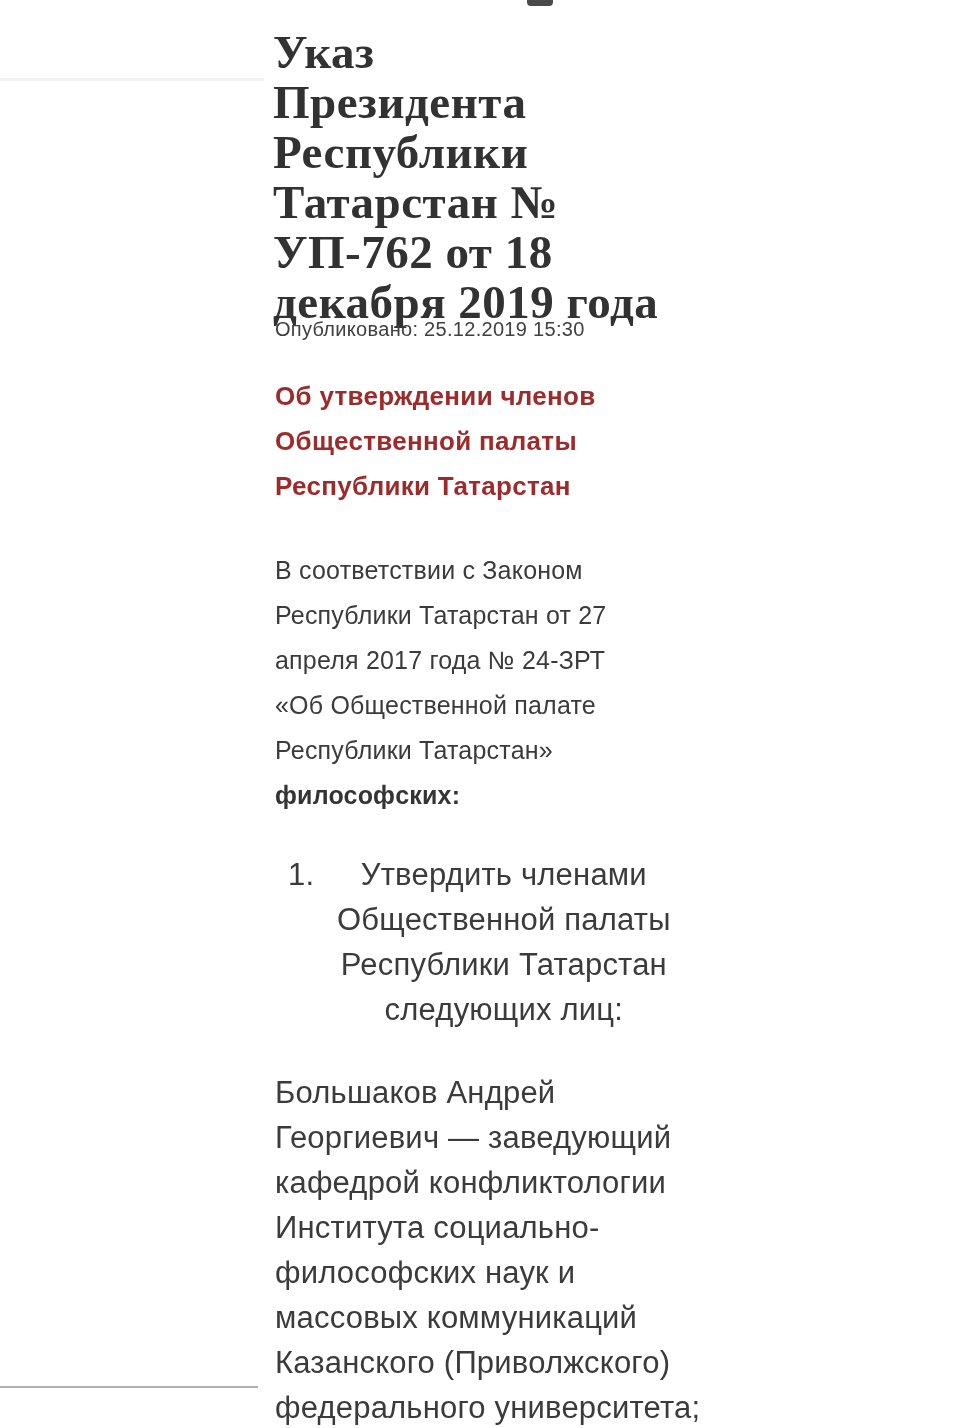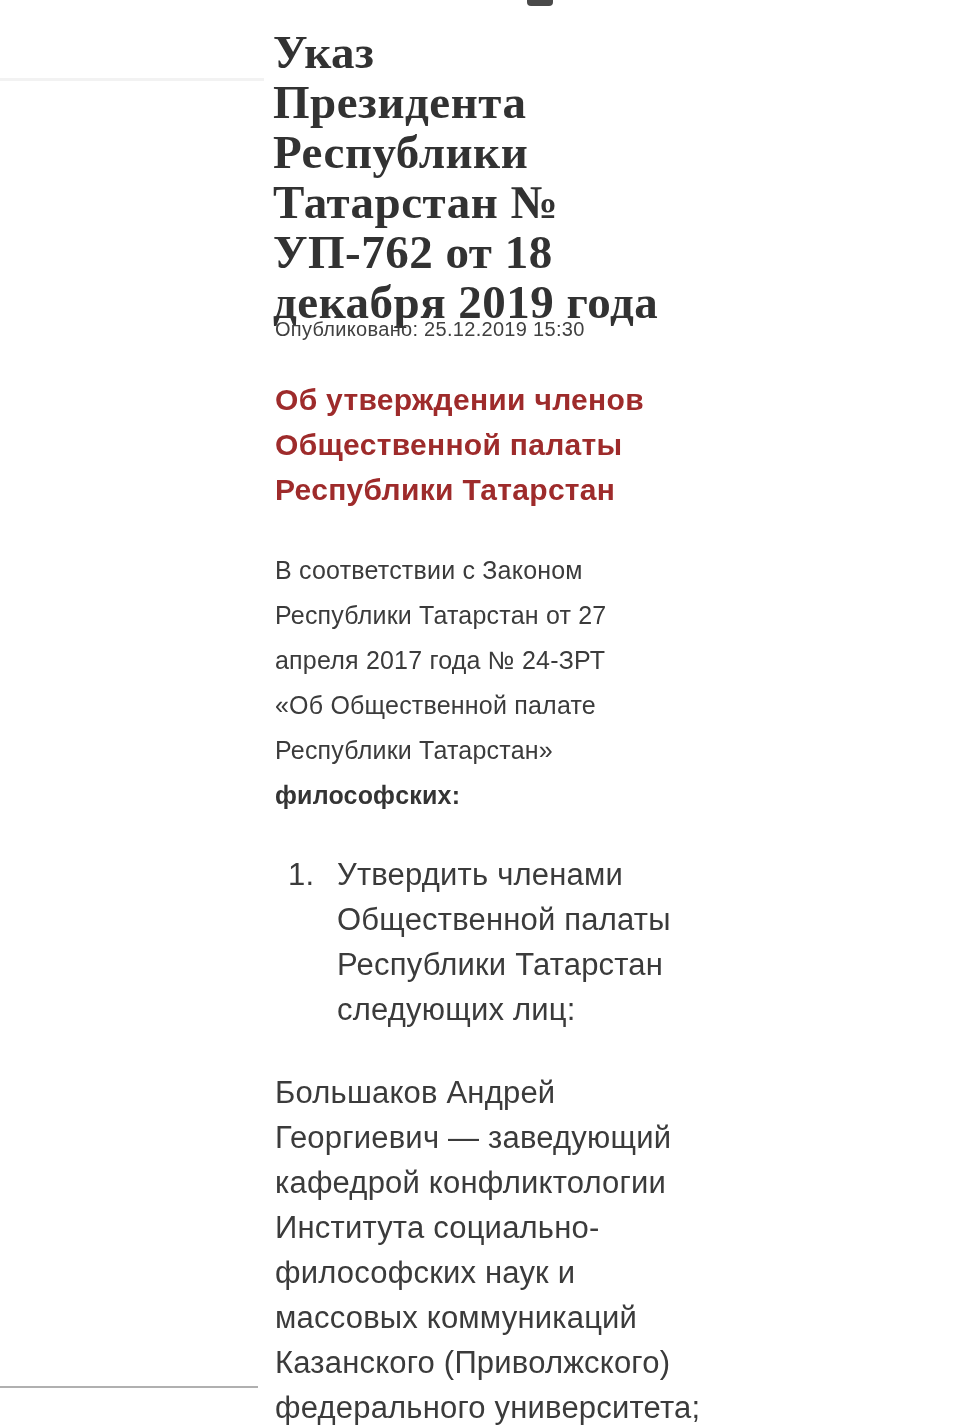--- a/index.html
+++ b/index.html
@@ -56,21 +56,21 @@
   }
   .published {
     position: absolute; left: 275px; top: 317px; width: 460px;
     font-size: 20px;
     line-height: 24px;
     color: #404040;
     letter-spacing: 0.3px;
   }
   .doc-subtitle {
     position: absolute; left: 275px; top: 352px; width: 470px;
-    font-size: 30px;
+    font-size: 26px;
     line-height: 45px;
     color: #9e2b2b;
     white-space: pre-line;
     letter-spacing: 0.3px;
   }
   .intro {
     position: absolute; left: 275px; top: 548px; width: 475px;
     font-size: 25px;
     line-height: 45px;
     color: #3b3b3b;
@@ -81,21 +81,21 @@
 
   .ordered-list {
     position: absolute; left: 288px; top: 852px; width: 470px;
     font-size: 31px;
     line-height: 45px;
     color: #3b3b3b;
     letter-spacing: 0.2px;
     display: flex;
   }
   .list-number { width: 49px; flex: 0 0 49px; }
-  .list-text { white-space: pre-line; }
+  .list-text { white-space: pre-line; text-align: center; }
 
   .member-paragraph {
     position: absolute; left: 275px; top: 1070px; width: 490px;
     font-size: 31px;
     line-height: 45px;
     color: #3b3b3b;
     white-space: pre-line;
     letter-spacing: 0.2px;
   }
 </style>

